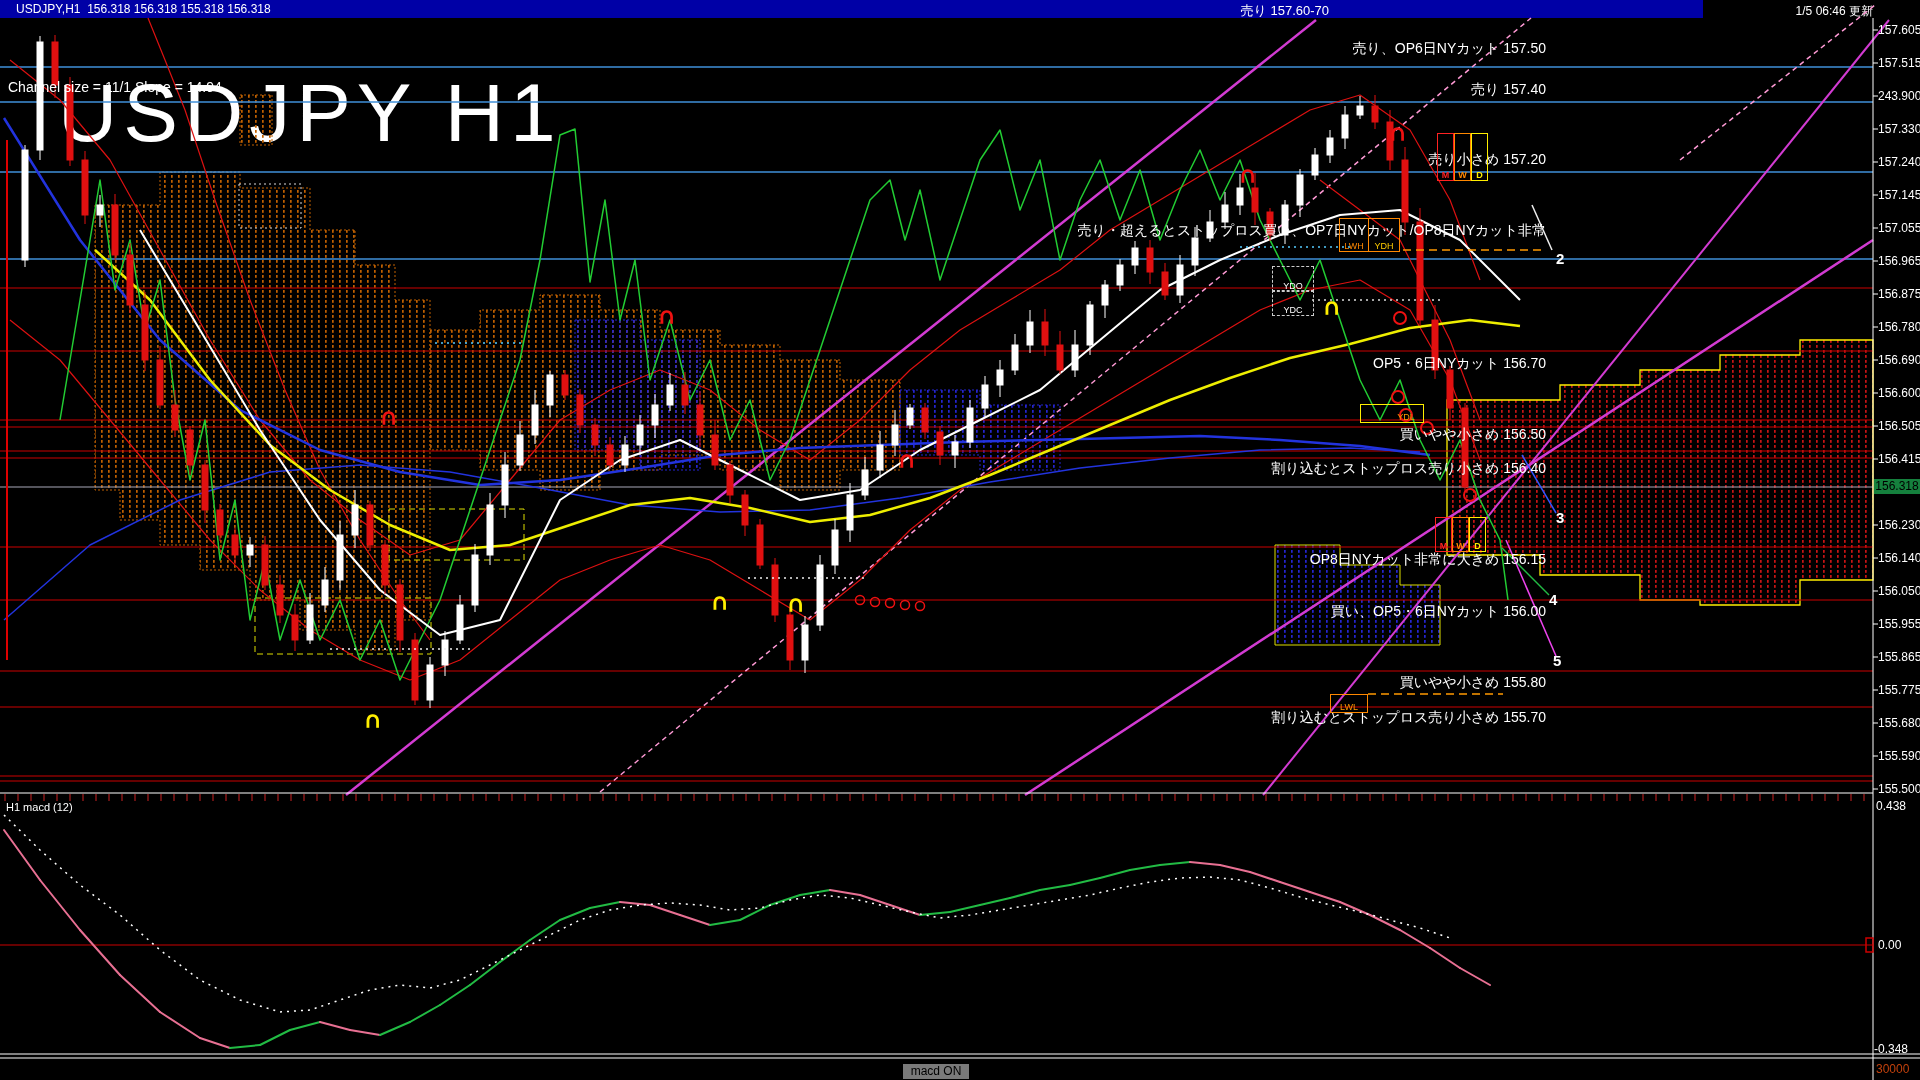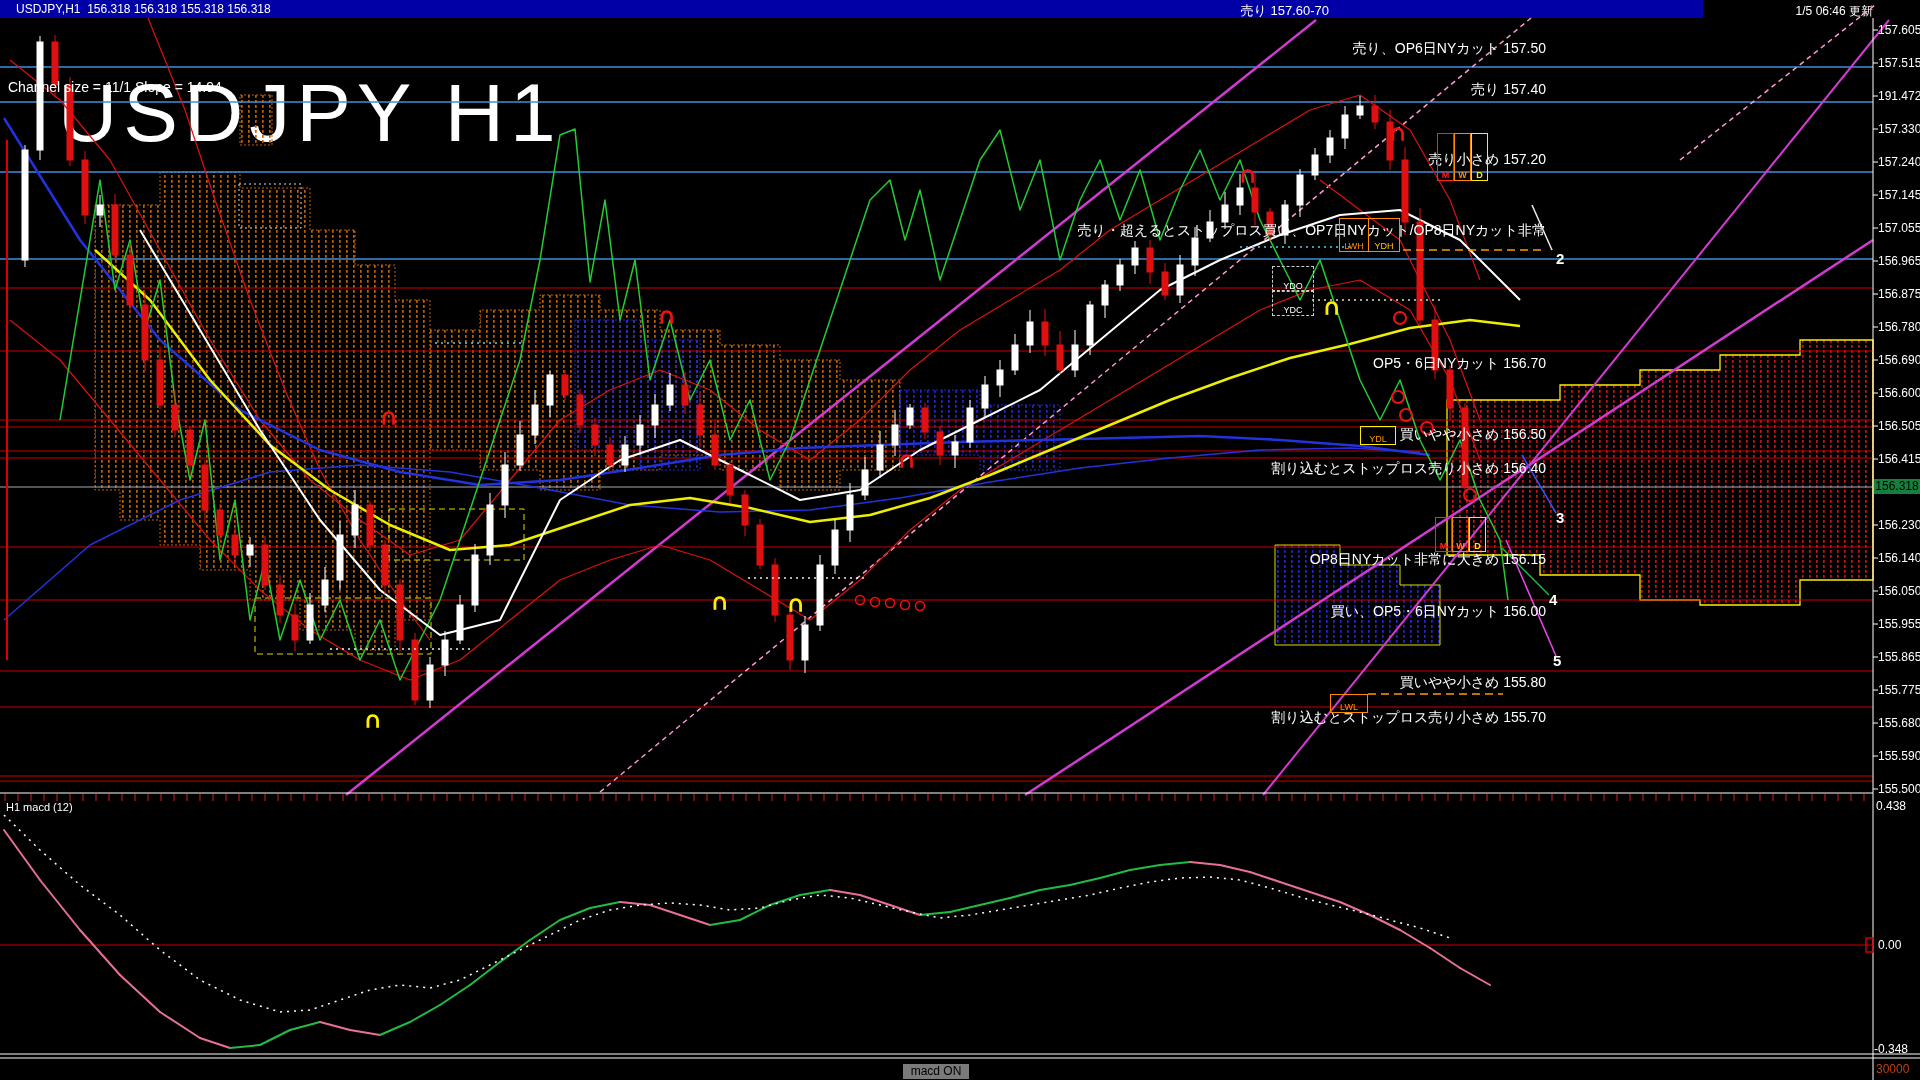--- a/index.html
+++ b/index.html
@@ -562,21 +562,21 @@
       <div class="ann" style="top: 426px; right: 374px;">買いやや小さめ 156.50</div>
       <div class="ann" style="top: 460px; right: 374px;">割り込むとストップロス売り小さめ 156.40</div>
       <div class="ann" style="top: 551px; right: 374px;">OP8日NYカット非常に大きめ 156.15</div>
       <div class="ann" style="top: 603px; right: 374px;">買い、OP5・6日NYカット 156.00</div>
       <div class="ann" style="top: 674px; right: 374px;">買いやや小さめ 155.80</div>
       <div class="ann" style="top: 709px; right: 374px;">割り込むとストップロス売り小さめ 155.70</div>
     </div>
   <div id="price-axis">
       <div class="tick" style="top: 23px;">157.605</div>
       <div class="tick" style="top: 56px;">157.515</div>
-      <div class="tick" style="top: 89px;">191.472</div>
+      <div class="tick" style="top: 89px;">243.900</div>
       <div class="tick" style="top: 122px;">157.330</div>
       <div class="tick" style="top: 155px;">157.240</div>
       <div class="tick" style="top: 188px;">157.145</div>
       <div class="tick" style="top: 221px;">157.055</div>
       <div class="tick" style="top: 254px;">156.965</div>
       <div class="tick" style="top: 287px;">156.875</div>
       <div class="tick" style="top: 320px;">156.780</div>
       <div class="tick" style="top: 353px;">156.690</div>
       <div class="tick" style="top: 386px;">156.600</div>
       <div class="tick" style="top: 419px;">156.505</div>
@@ -589,21 +589,21 @@
       <div class="tick" style="top: 683px;">155.775</div>
       <div class="tick" style="top: 716px;">155.680</div>
       <div class="tick" style="top: 749px;">155.590</div>
       <div class="tick" style="top: 782px;">155.500</div>
     </div>
   <div id="boxes">
       <div class="lblbox" style="left: 1339px; top: 218px; width: 28px; height: 32px; border: 1px solid rgb(255, 136, 0); color: rgb(255, 136, 0);">LWH</div>
       <div class="lblbox" style="left: 1368px; top: 218px; width: 30px; height: 32px; border: 1px solid rgb(255, 136, 0); color: rgb(255, 204, 0);">YDH</div>
       <div class="lblbox" style="left: 1272px; top: 266px; width: 40px; height: 24px; border: 1px dashed rgb(204, 204, 204); color: rgb(255, 255, 255);">YDO</div>
       <div class="lblbox" style="left: 1272px; top: 290px; width: 40px; height: 24px; border: 1px dashed rgb(204, 204, 204); color: rgb(255, 255, 255);">YDC</div>
-      <div class="lblbox" style="left: 1360px; top: 426px; width: 34px; height: 17px; border: 1px solid rgb(255, 238, 0); color: rgb(255, 153, 0);">YDL</div>
+      <div class="lblbox" style="left: 1360px; top: 404px; width: 34px; height: 17px; border: 1px solid rgb(255, 238, 0); color: rgb(255, 153, 0); padding-left: 28px;">YDL</div>
       <div class="lblbox" style="left: 1330px; top: 694px; width: 36px; height: 17px; border: 1px solid rgb(255, 136, 0); color: rgb(255, 153, 0);">LWL</div>
       <div class="mwd" style="left: 1437px; top: 133px; height: 48px;">
         <div class="cell" style="border: 1px solid rgb(255, 34, 34); color: rgb(255, 34, 34);">M</div>
         <div class="cell" style="border: 1px solid rgb(255, 136, 0); color: rgb(255, 136, 0);">W</div>
         <div class="cell" style="border: 1px solid rgb(255, 238, 0); color: rgb(255, 238, 0);">D</div>
       </div>
       <div class="mwd" style="left: 1435px; top: 517px; height: 35px;">
         <div class="cell" style="border: 1px solid rgb(255, 34, 34); color: rgb(255, 34, 34);">M</div>
         <div class="cell" style="border: 1px solid rgb(255, 136, 0); color: rgb(255, 136, 0);">W</div>
         <div class="cell" style="border: 1px solid rgb(255, 238, 0); color: rgb(255, 238, 0);">D</div>

